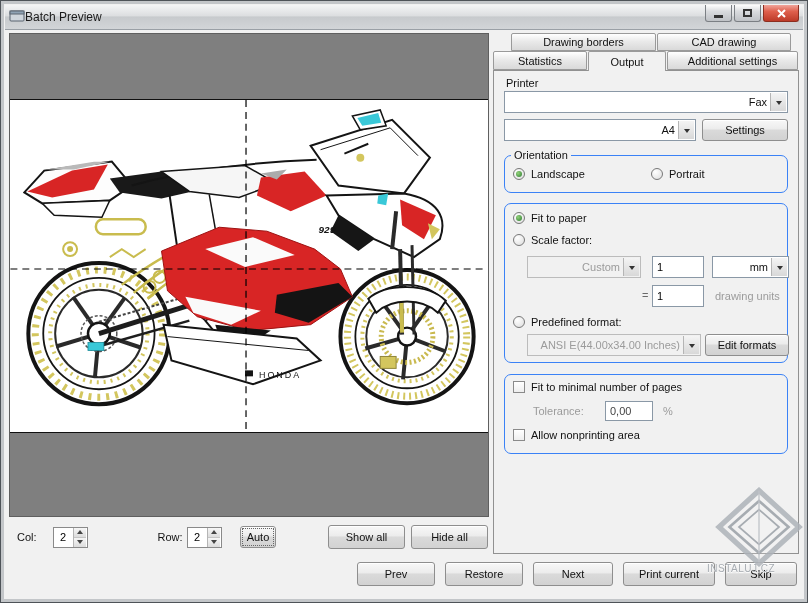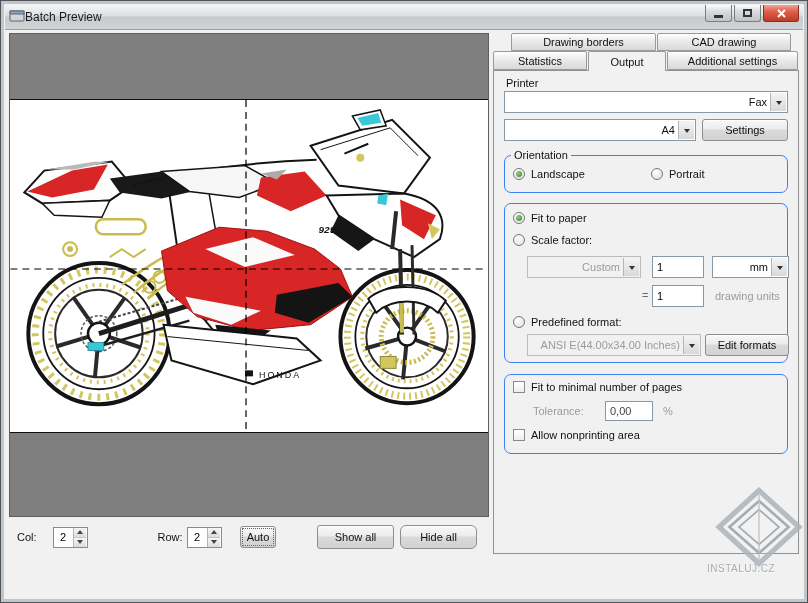--- a/index.html
+++ b/index.html
@@ -39,21 +39,21 @@
   .sb.up::after { content:""; border:3px solid transparent; border-bottom:4px solid #444; margin-top:-3px; }
   .sb.down::after { content:""; border:3px solid transparent; border-top:4px solid #444; margin-bottom:-3px; }
   .row-lbl { margin-left:46px; margin-right:4px;padding-left:24px; }
 
   .btn { height:24px; padding:0 10px; font:11px "Liberation Sans",sans-serif; color:#111;
          border:1px solid #8e8e8e; border-radius:3px;
          background:linear-gradient(#f8f8f8,#ececec 45%,#dadada 50%,#d2d2d2);
          box-shadow:inset 0 1px 0 #fff; display:inline-flex; align-items:center; justify-content:center; }
   .btn.auto { margin-left:18px; height:22px; padding:0 6px; outline:1px dotted #666; outline-offset:-3px; }
   .btn.showall { margin-left:auto; width:77px; }
-  .btn.hideall { margin-left:6px; width:77px; margin-right:12px;border-radius:6px; }
+  .btn.hideall { margin-left:6px; width:77px; margin-right:1px; }
 
   
   .right-panel { position:absolute; left:492px; top:32px; width:306px; height:521px; }
   .tabrow { position:absolute; left:0; right:0; }
   .row1 { top:0; height:18px; }
   .row2 { top:18px; height:19px; }
   .tab { position:absolute; top:0; height:100%; display:flex; align-items:center; justify-content:center;
          font-size:11px; border:1px solid #9a9a9a; border-radius:2px 2px 0 0;
          background:linear-gradient(#ffffff,#eaeaea 45%,#d9d9d9); }
   .tab-db  { left:18px;  width:145px; }
@@ -367,20 +367,27 @@
         <input class="field tol-field" readonly="" value="0,00" style="">
         <span class="lbl gray pct-lbl">%</span>
         <span class="check-row cr-nonprint">
           <span class="checkbox"></span>
           <span>Allow nonprinting area</span>
         </span>
       </div>
     </div>
   </div>
 
+  <div class="footer">
+    <button class="btn b-prev">Prev</button>
+    <button class="btn b-restore">Restore</button>
+    <button class="btn b-next">Next</button>
+    <button class="btn b-print">Print current</button>
+    <button class="btn b-skip">Skip</button>
+  </div>
 
   <div class="watermark">
     <svg width="88" height="80" viewBox="0 0 100 92" style="margin-left:14px">
       <polygon points="50,4 96,46 50,88 4,46" fill="rgba(245,245,245,0.25)" stroke="#aeb3b9" stroke-width="6"></polygon>
       <polygon points="50,16 84,46 50,76 16,46" fill="none" stroke="#9aa0a7" stroke-width="3"></polygon>
       <polygon points="50,26 73,46 50,66 27,46" fill="none" stroke="#9aa0a7" stroke-width="2"></polygon>
       <line x1="50" y1="4" x2="50" y2="88" stroke="#b7bcc2" stroke-width="1.5"></line>
     </svg>
     <span class="wm-text">INSTALUJ.CZ</span>
   </div>

